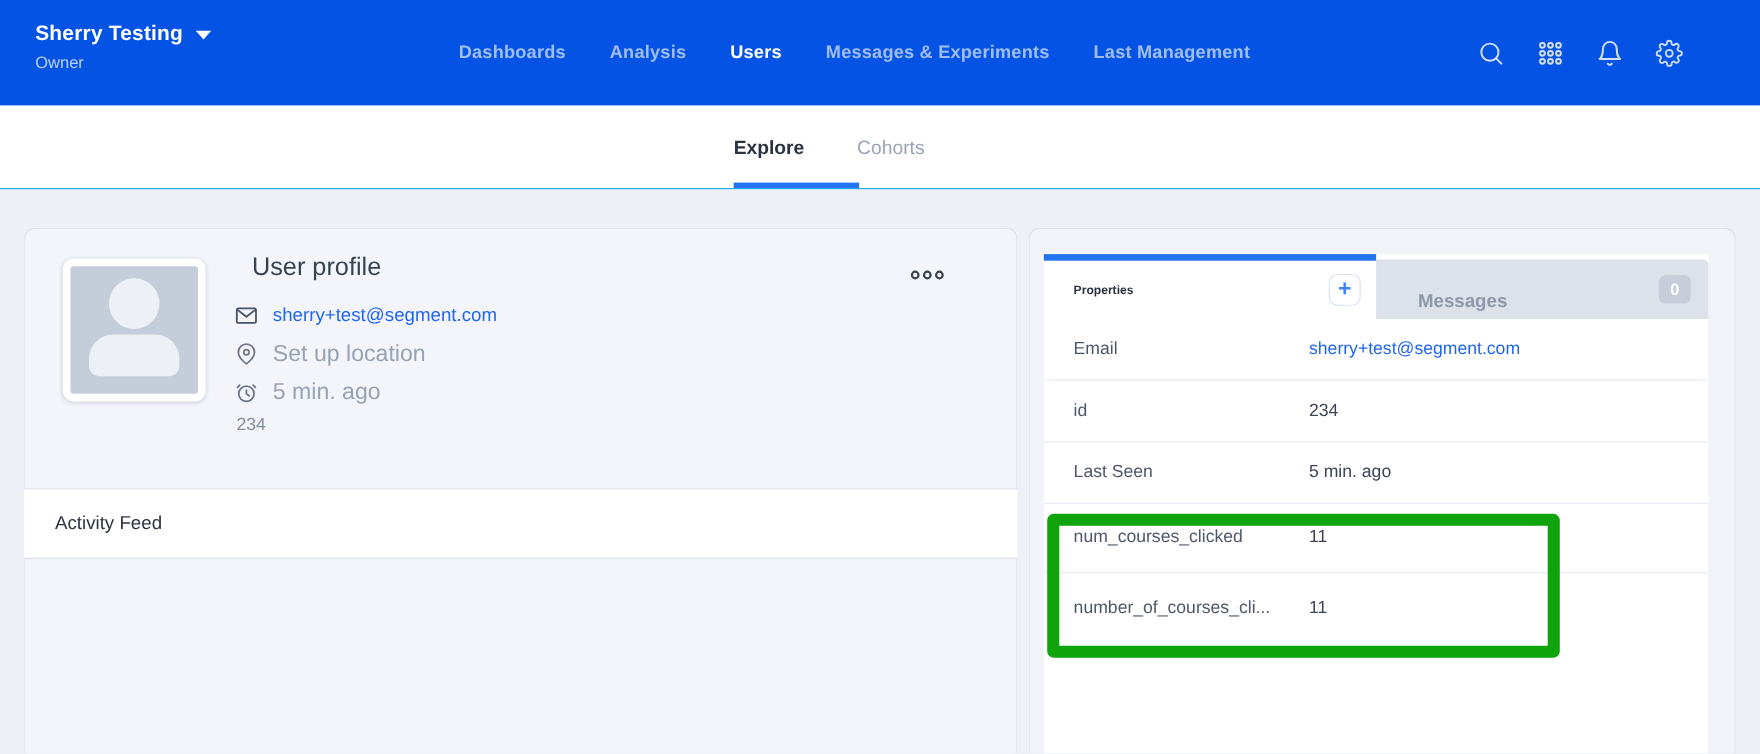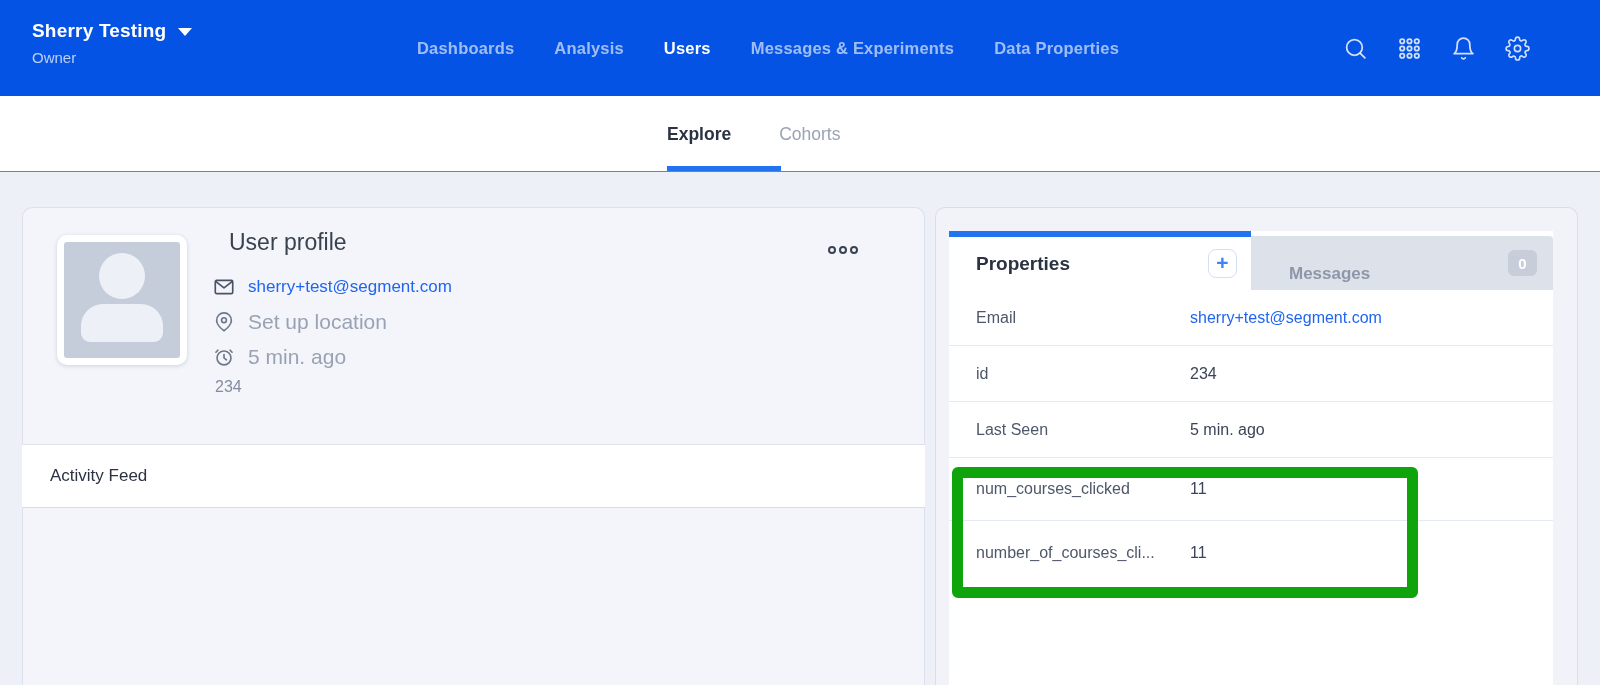--- a/index.html
+++ b/index.html
@@ -47,21 +47,21 @@
   .dots { position:absolute; left:805px; top:38px; display:flex; gap:3px; cursor:pointer; }
   .dots span { width:8px; height:8px; border:2.2px solid #39424f; border-radius:50%; }
   .activity-strip { position:absolute; left:-1px; right:-1px; top:236px; height:64px; background:#ffffff; border-top:1px solid #dde2ec; border-bottom:1px solid #d8dde8; display:flex; align-items:center; padding-left:28px; }
   .activity-title { font-size:17px; color:#2b3342; }
 
   
   .right-panel { position:absolute; left:935px; top:207px; width:643px; height:478px; background:#f1f3f9; border:1px solid #d9dee9; border-bottom:none; border-radius:10px 10px 0 0; }
   .tabcard { position:absolute; left:13px; top:23px; width:604px; bottom:0; background:#ffffff; }
   .ptabs { display:flex; height:59px; }
   .ptab-props { width:50%; background:#ffffff; border-top:6px solid #2273f0; display:flex; align-items:center; padding:0 14px 0 27px; cursor:pointer; }
-  .ptab-props-label { font-size:19px; font-weight:700; color:#2b3342; }
+  .ptab-props-label { font-size:11px; font-weight:700; color:#2b3342; }
   .add-btn { margin-left:auto; width:29px; height:29px; background:#ffffff; border:1.5px solid #d5dff2; border-radius:8px; color:#3d85f4; font-size:21px; line-height:25px; text-align:center; font-weight:600; cursor:pointer; }
   .ptab-msgs { width:50%; background:#dde1e9; margin-top:5px; border-radius:0 4px 0 0; display:flex; align-items:center; padding:0 16px 0 38px; cursor:pointer; }
   .ptab-msgs-label { font-size:17px; font-weight:600; color:#8e97a9;margin-top:21px; }
   .msg-badge { margin-left:auto; min-width:29px; height:26px; background:#c8ced9; border-radius:6px; color:#ffffff; font-size:15px; font-weight:600; display:flex; align-items:center; justify-content:center; }
   .prow { display:flex; align-items:center; padding-left:27px; border-bottom:1px solid #e5e9f1; }
   .prow .pkey { width:214px; font-size:16px; color:#4e576a; flex:none; }
   .prow .pval { font-size:16px; color:#3c4556; }
   .prow .pval.link { color:#2065f0; cursor:pointer; }
   .rh56 { height:56px; } .rh63 { height:63px; } .rh64 { height:64px; border-bottom:none; }
 
@@ -78,21 +78,21 @@
       <span class="caret-down"></span>
     </div>
     <div class="ws-role">Owner</div>
   </div>
 
   <nav class="mainnav">
     <span class="nav-item">Dashboards</span>
     <span class="nav-item">Analysis</span>
     <span class="nav-item active">Users</span>
     <span class="nav-item">Messages &amp; Experiments</span>
-    <span class="nav-item">Data Properties</span>
+    <span class="nav-item">Last Management</span>
   </nav>
 
   <div class="topbar-icons">
     <span class="tb-icon">
       <svg viewBox="0 0 24 24" fill="none" stroke="currentColor" stroke-width="1.7" stroke-linecap="round">
           <circle cx="11" cy="11" r="7.5"></circle>
           <path d="M16.6 16.6L21 21"></path>
         </svg>
     </span>
     <span class="tb-icon">

